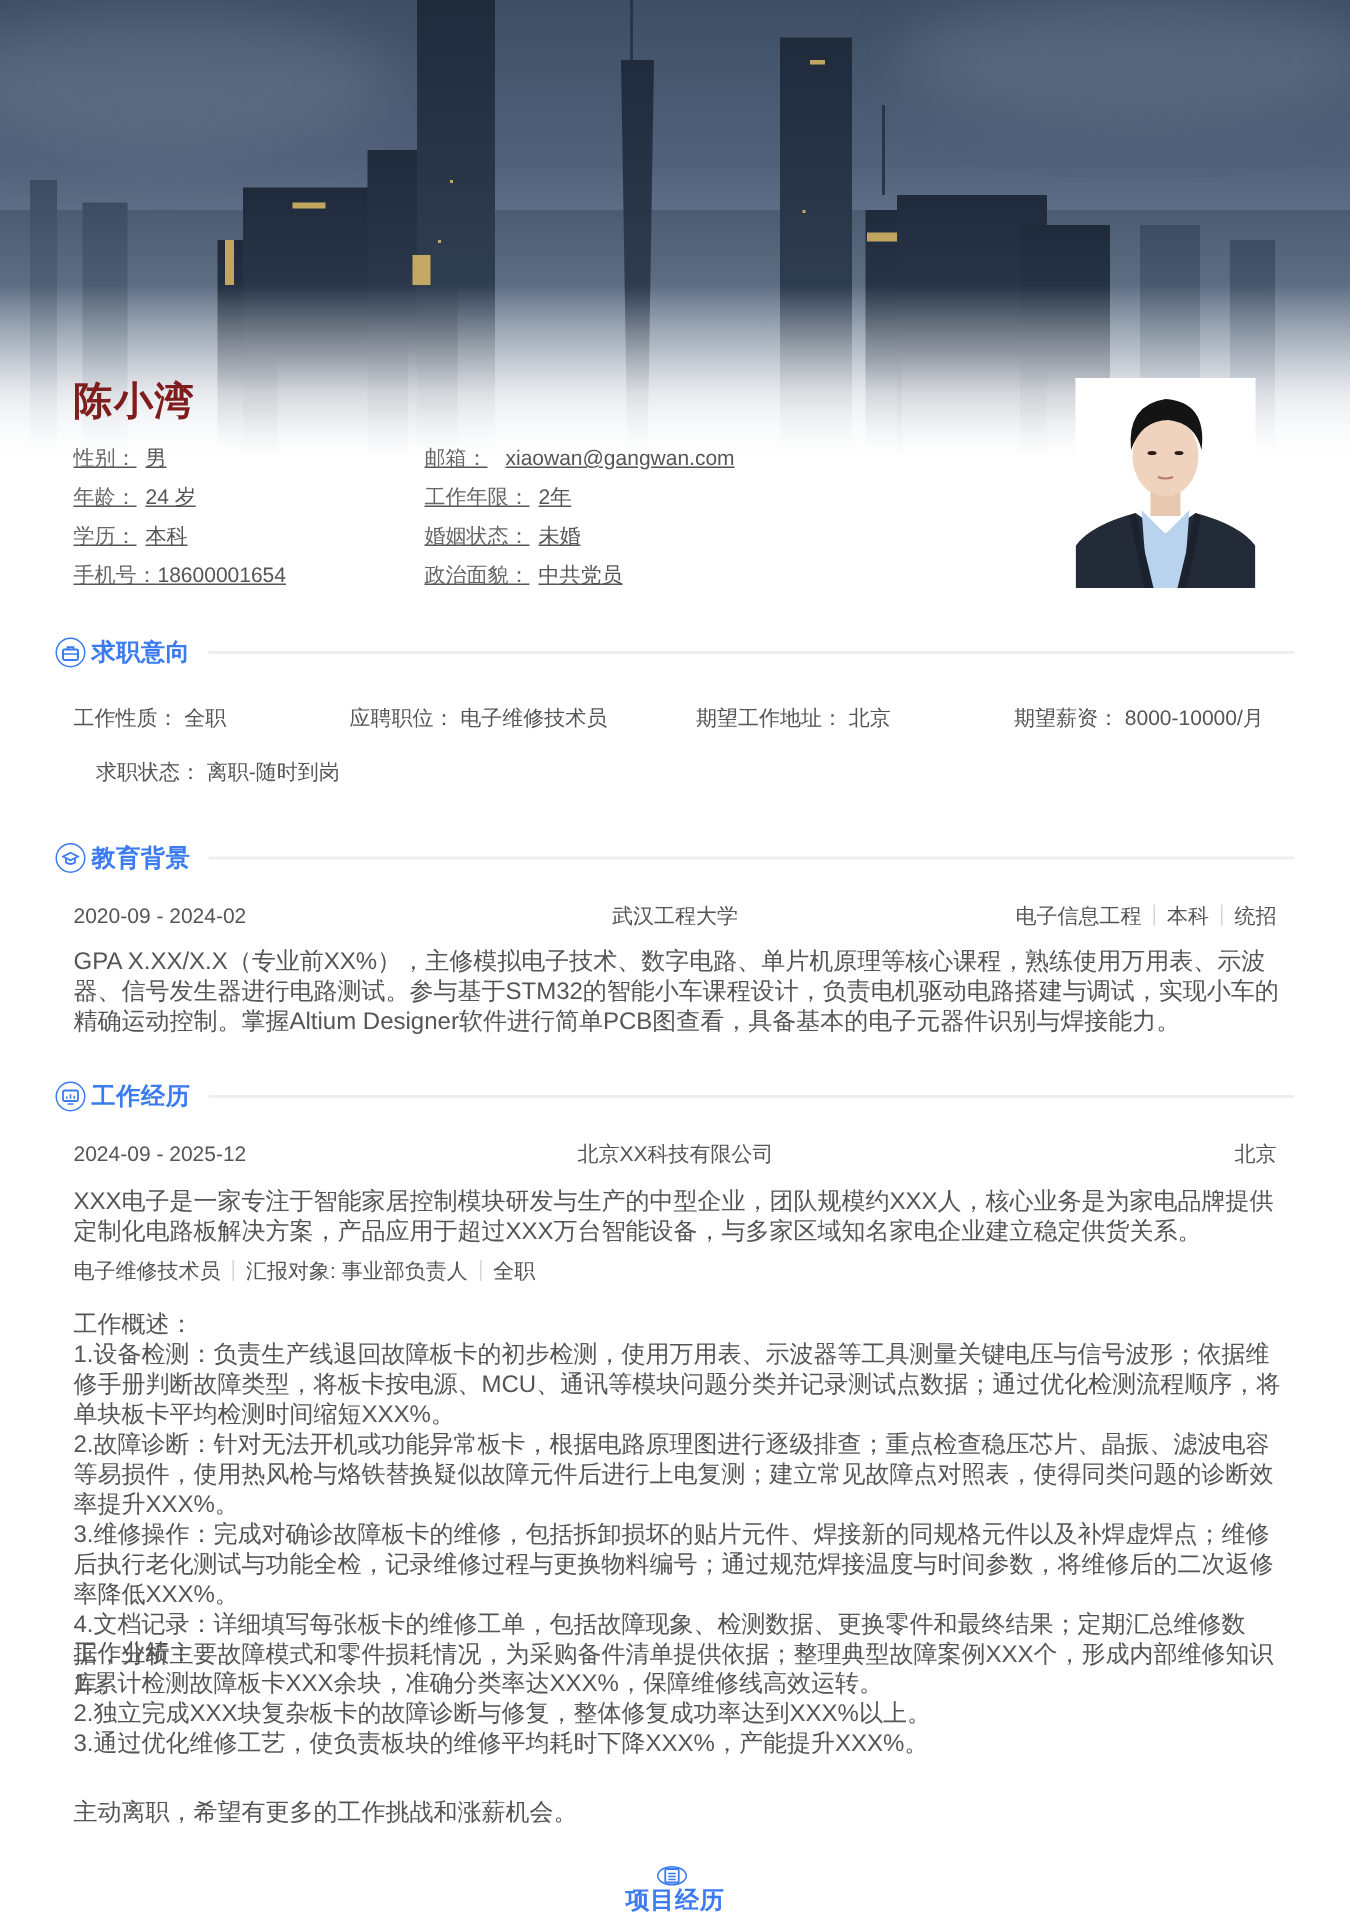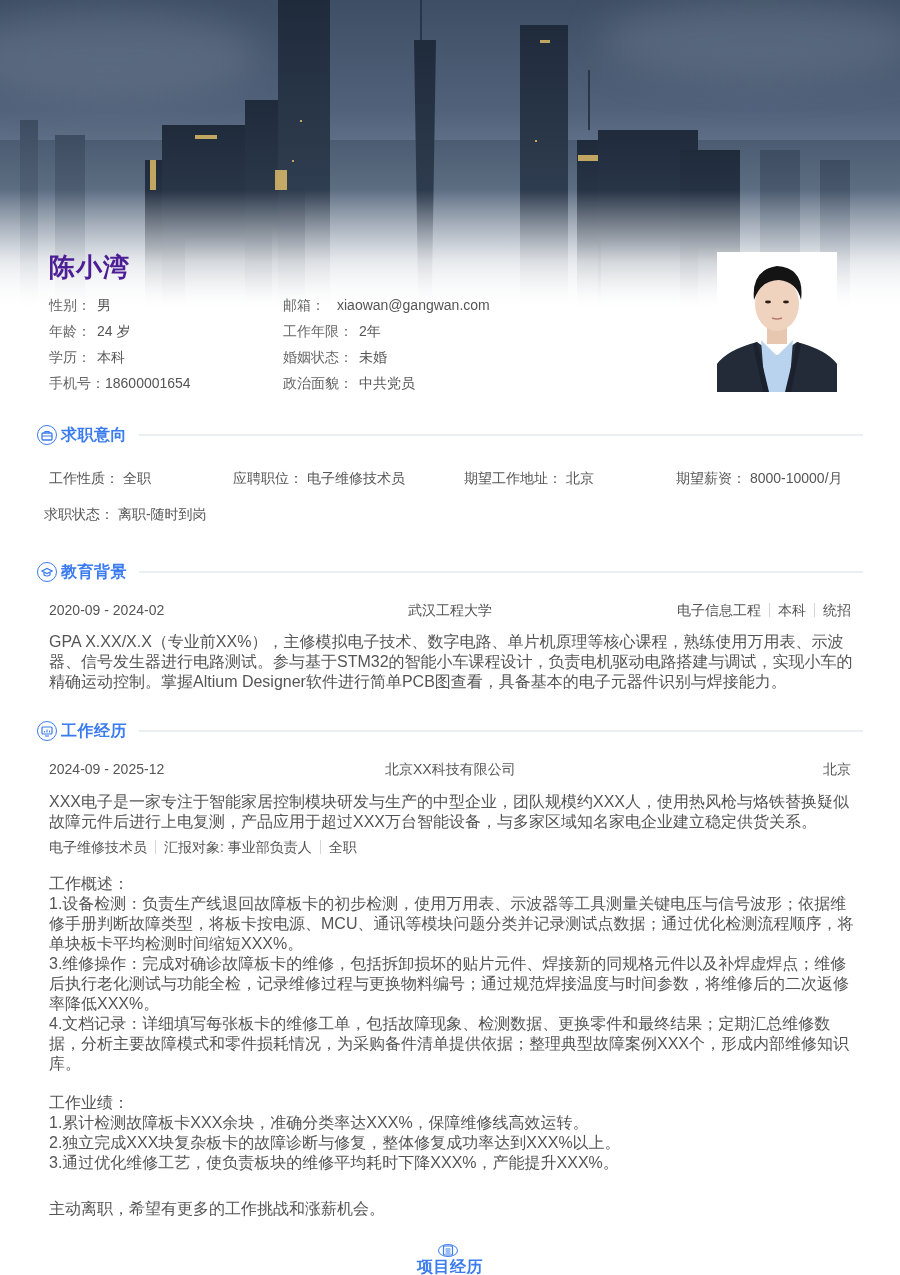--- a/index.html
+++ b/index.html
@@ -10,24 +10,24 @@
     position: absolute; left: 0; top: 0; width: 900px; height: 310px; overflow: hidden;
     background: linear-gradient(180deg, #3e4e64 0%, #51617a 35%, #6f8197 60%, #a9b5c3 78%, #e8ecf0 92%, #ffffff 100%);
   }
   .hero .sky-cloud { position: absolute; border-radius: 50%; background: rgba(120,135,155,0.35); filter: blur(18px); }
   .hero .bld { position: absolute; bottom: 0; background: linear-gradient(180deg, #1f2b3b 0%, #2f3d50 60%, rgba(160,175,190,0.0) 100%); }
   .hero .bld.light { background: linear-gradient(180deg, #3d4c60 0%, #5a6a7e 55%, rgba(200,210,220,0.0) 100%); }
   .hero .win { position: absolute; width: 2px; height: 2px; background: #e8c46a; opacity: 0.8; }
   .hero .fade { position: absolute; left: 0; right: 0; bottom: 0; height: 120px; background: linear-gradient(180deg, rgba(255,255,255,0) 0%, rgba(255,255,255,0.75) 60%, #ffffff 100%); }
   .tower { position: absolute; }
 
-  .name { position: absolute; left: 49px; top: 250px; font-size: 26px; font-weight: bold; color: #4c1d95; letter-spacing: 1px; }
+  .name { position: absolute; left: 49px; top: 250px; font-size: 26px; font-weight: bold; color: #7f1d1d; letter-spacing: 1px; }
 
   .info { position: absolute; font-size: 14px; color: #555; line-height: 26px; }
-  .info .row { height: 26px; white-space: nowrap; }
+  .info .row { height: 26px; white-space: nowrap; text-decoration: underline; }
   .info .k { color: #666; }
   .info .v { color: #555; margin-left: 6px; }
 
   .photo { position: absolute; left: 717px; top: 252px; width: 120px; height: 140px; background: #fff; overflow: hidden; }
 
   .section-head { position: absolute; left: 37px; height: 26px; display: flex; align-items: center; width: 826px; }
   .section-head .ico { width: 20px; height: 20px; border: 1.8px solid #3a7bf0; border-radius: 50%; display: flex; align-items: center; justify-content: center; margin-right: 4px; }
   .section-head .title { font-size: 16px; font-weight: bold; color: #3a7bf0; letter-spacing: 0.5px; }
   .section-head .line { flex: 1; height: 2px; background: #eceff2; margin-left: 12px; }
 
@@ -122,21 +122,21 @@
       </svg>
   </span>
   <span class="title">求职意向</span>
   <span class="line"></span>
 </div>
 
 <div class="abs txt" style="left:49px;top:470px;"><span>工作性质：</span> <span>全职</span></div>
 <div class="abs txt" style="left:233px;top:470px;"><span>应聘职位：</span> <span>电子维修技术员</span></div>
 <div class="abs txt" style="left:464px;top:470px;"><span>期望工作地址：</span> <span>北京</span></div>
 <div class="abs txt" style="left:676px;top:470px;"><span>期望薪资：</span> <span>8000-10000/月</span></div>
-<div class="abs txt" style="left:44px;top:506px;text-align:center;"><span>求职状态：</span> <span>离职-随时到岗</span></div>
+<div class="abs txt" style="left:64px;top:506px;text-align:center;"><span>求职状态：</span> <span>离职-随时到岗</span></div>
 
 <div class="section-head" style="top:559px;">
   <span class="ico">
     <svg width="12" height="11" viewBox="0 0 12 11">
         <path d="M1 4 L6 1.5 L11 4 L6 6.5 Z" fill="none" stroke="#3a7bf0" stroke-width="1.2"></path>
         <path d="M3 5.2 V8 Q6 10 9 8 V5.2" fill="none" stroke="#3a7bf0" stroke-width="1.2"></path>
       </svg>
   </span>
   <span class="title">教育背景</span>
   <span class="line"></span>
@@ -157,28 +157,29 @@
         <path d="M4 10 H8" stroke="#3a7bf0" stroke-width="1.1"></path>
       </svg>
   </span>
   <span class="title">工作经历</span>
   <span class="line"></span>
 </div>
 
 <div class="abs txt" style="left:49px;top:761px;">2024-09 - 2025-12</div>
 <div class="abs txt" style="left:385px;top:761px;">北京XX科技有限公司</div>
 <div class="abs txt" style="right:49px;top:761px;">北京</div>
-<div class="para" style="top:792px;">XXX电子是一家专注于智能家居控制模块研发与生产的中型企业，团队规模约XXX人，使用热风枪与烙铁替换疑似故障元件后进行上电复测，产品应用于超过XXX万台智能设备，与多家区域知名家电企业建立稳定供货关系。</div>
+<div class="para" style="top:792px;">XXX电子是一家专注于智能家居控制模块研发与生产的中型企业，团队规模约XXX人，核心业务是为家电品牌提供定制化电路板解决方案，产品应用于超过XXX万台智能设备，与多家区域知名家电企业建立稳定供货关系。</div>
 <div class="abs txt" style="left:49px;top:839px;">
   <span>电子维修技术员</span><span class="sep"></span><span>汇报对象: 事业部负责人</span><span class="sep"></span><span>全职</span>
 </div>
 
 <div class="para" style="top:874px;">
   <div>工作概述：</div>
   <div>1.设备检测：负责生产线退回故障板卡的初步检测，使用万用表、示波器等工具测量关键电压与信号波形；依据维修手册判断故障类型，将板卡按电源、MCU、通讯等模块问题分类并记录测试点数据；通过优化检测流程顺序，将单块板卡平均检测时间缩短XXX%。</div>
+  <div>2.故障诊断：针对无法开机或功能异常板卡，根据电路原理图进行逐级排查；重点检查稳压芯片、晶振、滤波电容等易损件，使用热风枪与烙铁替换疑似故障元件后进行上电复测；建立常见故障点对照表，使得同类问题的诊断效率提升XXX%。</div>
   <div>3.维修操作：完成对确诊故障板卡的维修，包括拆卸损坏的贴片元件、焊接新的同规格元件以及补焊虚焊点；维修后执行老化测试与功能全检，记录维修过程与更换物料编号；通过规范焊接温度与时间参数，将维修后的二次返修率降低XXX%。</div>
   <div>4.文档记录：详细填写每张板卡的维修工单，包括故障现象、检测数据、更换零件和最终结果；定期汇总维修数据，分析主要故障模式和零件损耗情况，为采购备件清单提供依据；整理典型故障案例XXX个，形成内部维修知识库。</div>
 </div>
 
 <div class="para" style="top:1093px;">
   <div>工作业绩：</div>
   <div>1.累计检测故障板卡XXX余块，准确分类率达XXX%，保障维修线高效运转。</div>
   <div>2.独立完成XXX块复杂板卡的故障诊断与修复，整体修复成功率达到XXX%以上。</div>
   <div>3.通过优化维修工艺，使负责板块的维修平均耗时下降XXX%，产能提升XXX%。</div>
 </div>

